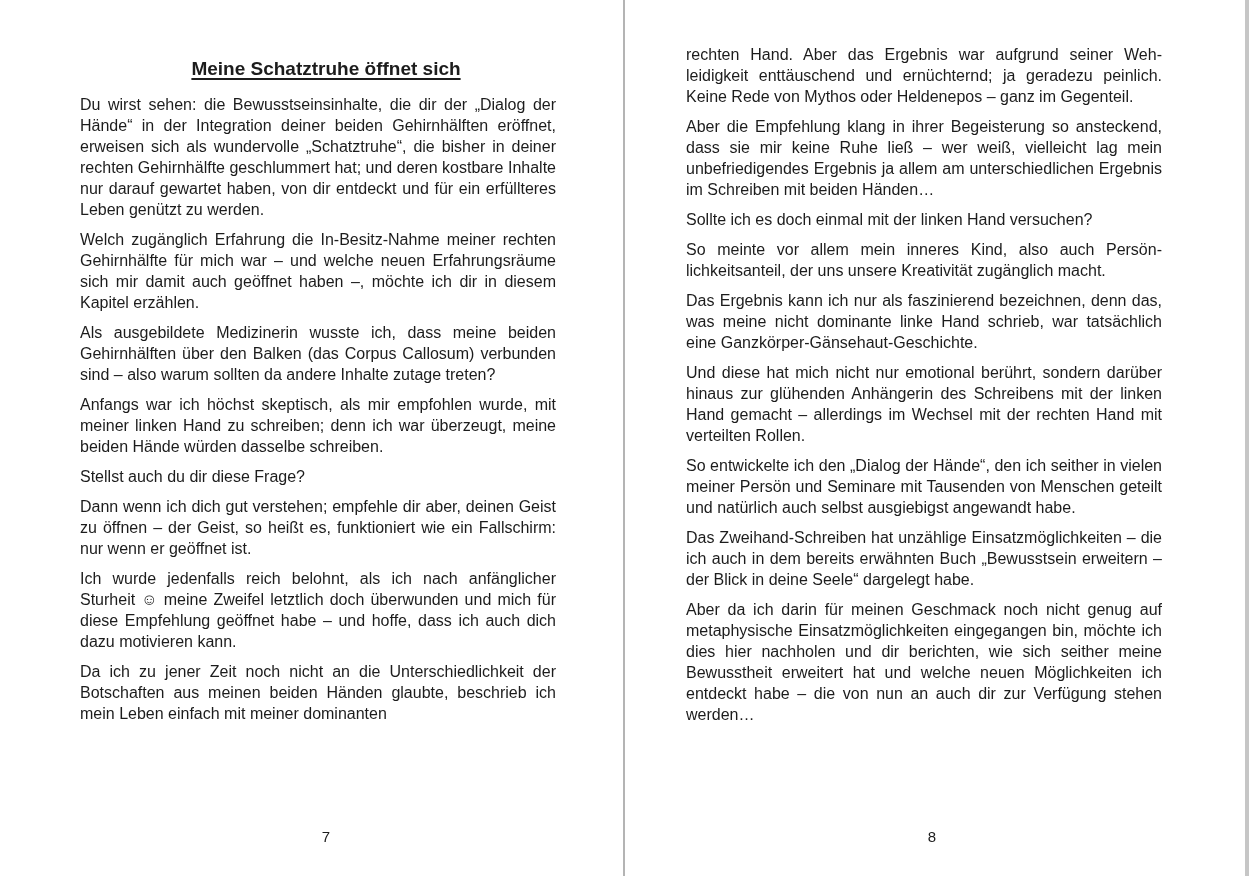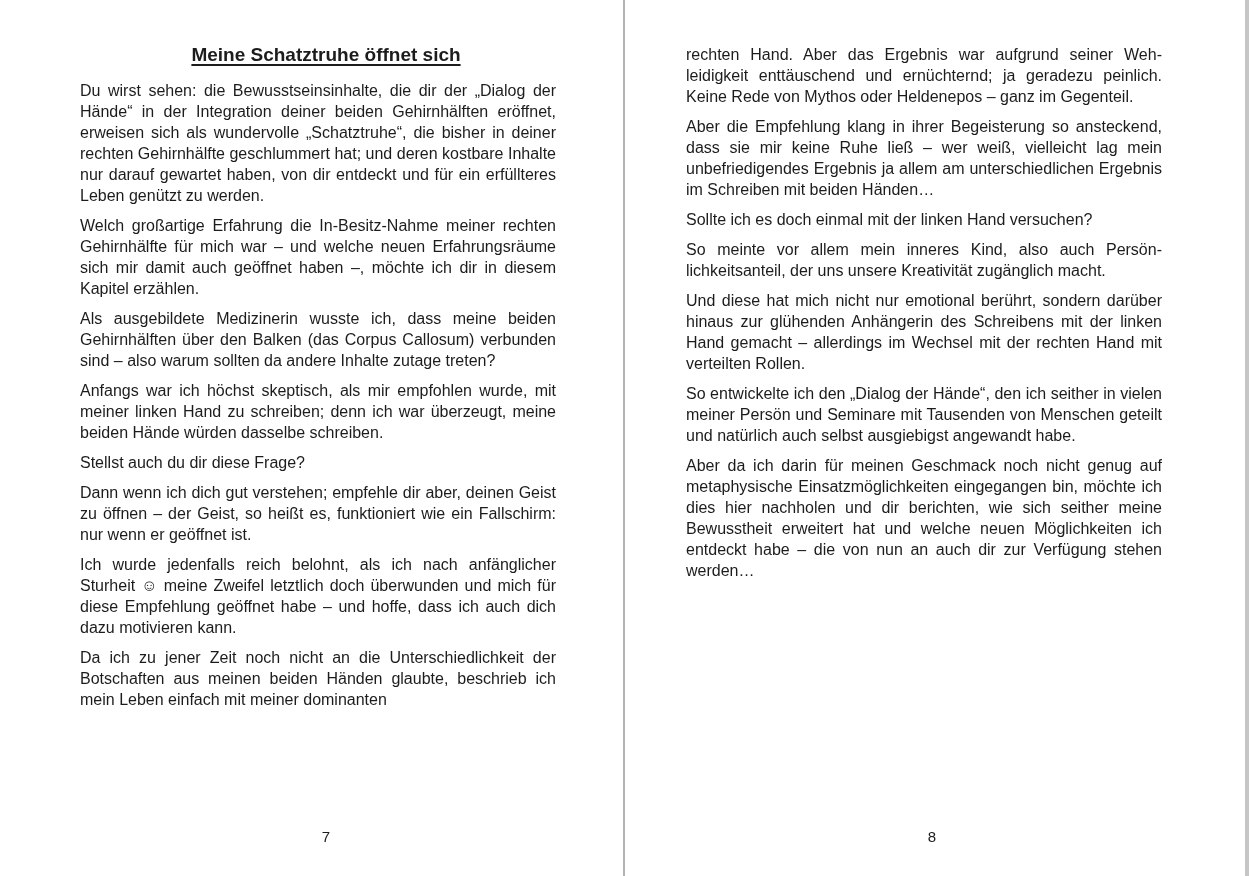--- a/index.html
+++ b/index.html
@@ -20,21 +20,21 @@
   .page-left  { left: 80px;  width: 492px; }
   .page-right { left: 686px; width: 492px; }
   .content { padding-top: 44px; }
   .heading {
     font-size: 19px;
     font-weight: bold;
     text-align: center;
     text-decoration: underline;
     text-decoration-thickness: 2px;
     text-underline-offset: 3px;
-    margin: 0 0 14px 0;
+    margin: 14px 0 14px 0;
   }
   .page p {
     font-size: 16px;
     line-height: 21px;
     text-align: justify;
     margin: 0 16px 9px 0;
     hyphens: manual;
   }
   .page p.italic { }
   .pagenum {
@@ -54,38 +54,40 @@
   .divider-center { left: 623px; width: 2px; }
   .divider-right  { left: 1245px; width: 4px; background: #c6c6c6; }
 </style>
 </head>
 <body>
 
 <div class="page page-left">
   <div class="content">
     <h1 class="heading">Meine Schatztruhe öffnet sich</h1>
     <p>Du wirst sehen: die Bewusstseinsinhalte, die dir der „Dialog der Hände“ in der Integration deiner beiden Gehirnhälften eröffnet, erweisen sich als wundervolle „Schatztruhe“, die bisher in deiner rechten Gehirnhälfte geschlummert hat; und deren kostbare Inhalte nur darauf gewartet haben, von dir entdeckt und für ein erfüllteres Leben genützt zu werden.</p>
-    <p>Welch großartige Erfahrung die In-Besitz-Nahme meiner rechten Gehirnhälfte für mich war – und welche neuen Er­fahrungsräume sich mir damit auch geöffnet haben –, möchte ich dir in diesem Kapitel erzählen.</p>
+    <p>Welch zugänglich Erfahrung die In-Besitz-Nahme meiner rechten Gehirnhälfte für mich war – und welche neuen Er­fahrungsräume sich mir damit auch geöffnet haben –, möchte ich dir in diesem Kapitel erzählen.</p>
     <p>Als ausgebildete Medizinerin wusste ich, dass meine beiden Gehirnhälften über den Balken (das Corpus Callosum) ver­bunden sind – also warum sollten da andere Inhalte zutage treten?</p>
     <p>Anfangs war ich höchst skeptisch, als mir empfohlen wurde, mit meiner linken Hand zu schreiben; denn ich war über­zeugt, meine beiden Hände würden dasselbe schreiben.</p>
     <p class="italic">Stellst auch du dir diese Frage?</p>
     <p>Dann wenn ich dich gut verstehen; empfehle dir aber, deinen Geist zu öffnen – der Geist, so heißt es, funktioniert wie ein Fallschirm: nur wenn er geöffnet ist.</p>
     <p>Ich wurde jedenfalls reich belohnt, als ich nach anfänglicher Sturheit ☺ meine Zweifel letztlich doch überwunden und mich für diese Empfehlung geöffnet habe – und hoffe, dass ich auch dich dazu motivieren kann.</p>
     <p>Da ich zu jener Zeit noch nicht an die Unterschiedlichkeit der Botschaften aus meinen beiden Händen glaubte, be­schrieb ich mein Leben einfach mit meiner dominanten</p>
   </div>
   <div class="pagenum">7</div>
 </div>
 
 <div class="divider divider-center"></div>
 <div class="divider divider-right"></div>
 
 <div class="page page-right">
   <div class="content">
     <p>rechten Hand. Aber das Ergebnis war aufgrund seiner Weh­leidigkeit enttäuschend und ernüchternd; ja geradezu pein­lich. Keine Rede von Mythos oder Heldenepos – ganz im Gegenteil.</p>
     <p>Aber die Empfehlung klang in ihrer Begeisterung so anste­ckend, dass sie mir keine Ruhe ließ – wer weiß, vielleicht lag mein unbefriedigendes Ergebnis ja allem am unter­schiedlichen Ergebnis im Schreiben mit beiden Händen…</p>
     <p>Sollte ich es doch einmal mit der linken Hand versuchen?</p>
     <p>So meinte vor allem mein inneres Kind, also auch Persön­lichkeitsanteil, der uns unsere Kreativität zugänglich macht.</p>
+    <p>Das Ergebnis kann ich nur als faszinierend bezeichnen, denn das, was meine nicht dominante linke Hand schrieb, war tatsächlich eine Ganzkörper-Gänsehaut-Geschichte.</p>
     <p>Und diese hat mich nicht nur emotional berührt, sondern darüber hinaus zur glühenden Anhängerin des Schreibens mit der linken Hand gemacht – allerdings im Wechsel mit der rechten Hand mit verteilten Rollen.</p>
     <p>So entwickelte ich den „Dialog der Hände“, den ich seither in vielen meiner Persön und Seminare mit Tausenden von Menschen geteilt und natürlich auch selbst ausgiebigst an­gewandt habe.</p>
+    <p>Das Zweihand-Schreiben hat unzählige Einsatzmöglichkei­ten – die ich auch in dem bereits erwähnten Buch „Bewusst­sein erweitern – der Blick in deine Seele“ dargelegt habe.</p>
     <p>Aber da ich darin für meinen Geschmack noch nicht genug auf metaphysische Einsatzmöglichkeiten eingegangen bin, möchte ich dies hier nachholen und dir berichten, wie sich seither meine Bewusstheit erweitert hat und welche neuen Möglichkeiten ich entdeckt habe – die von nun an auch dir zur Verfügung stehen werden…</p>
   </div>
   <div class="pagenum">8</div>
 </div>
 
 </body></html>

